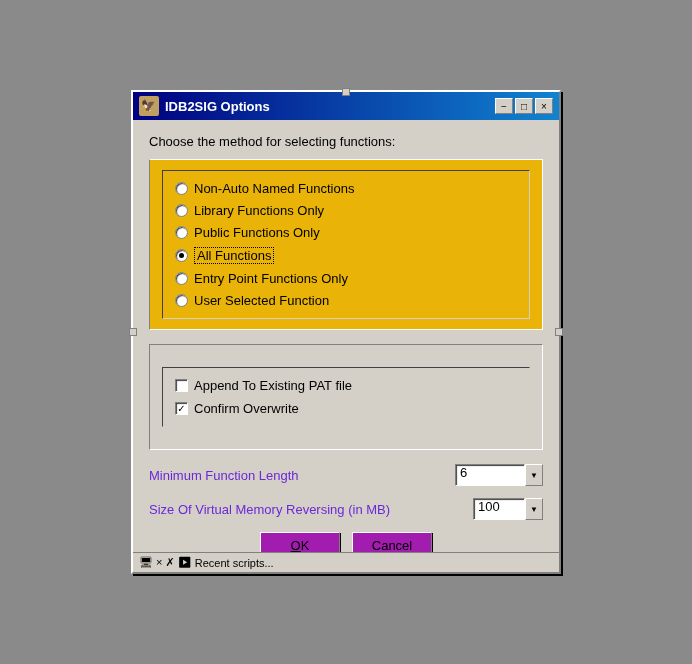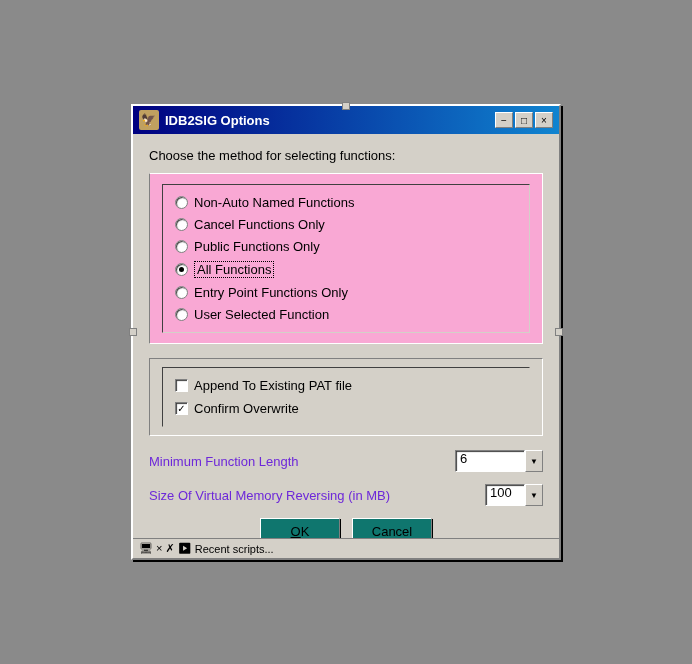--- a/index.html
+++ b/index.html
@@ -91,21 +91,21 @@
     }
 
     .group-box {
       border: 1px solid #808080;
       border-top-color: #ffffff;
       border-left-color: #808080;
       border-right-color: #ffffff;
       border-bottom-color: #ffffff;
       padding: 10px 12px 10px 12px;
       margin-bottom: 14px;
-      background: #f9a8d4;
+      background: #eab308;
       position: relative;
     }
 
     .group-box-inner {
       border: 1px solid #808080;
       border-top-color: #404040;
       border-left-color: #404040;
       border-right-color: #d4d0c8;
       border-bottom-color: #d4d0c8;
       padding: 10px 12px 10px 12px;
@@ -148,21 +148,21 @@
     }
 
     .all-functions-label {
       border: 1px dotted #000;
       padding: 0 2px;
     }
 
     .checkbox-group {
       border: 1px solid;
       border-color: #808080 #ffffff #ffffff #808080;
-      padding: 8px 12px;
+      padding: 22px 12px;
       margin-bottom: 14px;
     }
 
     .checkbox-group-inner {
       border: 1px solid;
       border-color: #404040 #d4d0c8 #d4d0c8 #404040;
       padding: 10px 12px;
     }
 
     .checkbox-item {
@@ -230,34 +230,34 @@
       border: 1px solid;
       border-color: #ffffff #808080 #808080 #ffffff;
       display: flex;
       align-items: center;
       justify-content: center;
       cursor: pointer;
       font-size: 8px;
     }
 
     .dropdown-input-large {
-      width: 40px;
+      width: 52px;
     }
 
     .button-row {
       display: flex;
       justify-content: center;
       gap: 12px;
       margin-top: 8px;
     }
 
     .win-button {
       min-width: 80px;
       height: 26px;
-      background: #0f766e;
+      background: #a21caf;
       border: 1px solid;
       border-color: #ffffff #808080 #808080 #ffffff;
       box-shadow: 1px 1px 0 #000;
       padding: 0 14px;
       font-size: 13px;
       cursor: pointer;
       display: flex;
       align-items: center;
       justify-content: center;
       font-family: 'MS Sans Serif', Tahoma, Geneva, sans-serif;
@@ -339,21 +339,21 @@
     <div class="group-box">
       <div class="group-box-inner">
 
         <div class="radio-item">
           <div class="radio-outer"></div>
           <span class="radio-label">Non-Auto Named Functions</span>
         </div>
 
         <div class="radio-item">
           <div class="radio-outer"></div>
-          <span class="radio-label">Cancel Functions Only</span>
+          <span class="radio-label">Library Functions Only</span>
         </div>
 
         <div class="radio-item">
           <div class="radio-outer"></div>
           <span class="radio-label">Public Functions Only</span>
         </div>
 
         <div class="radio-item">
           <div class="radio-outer">
             <div class="radio-dot"></div>

